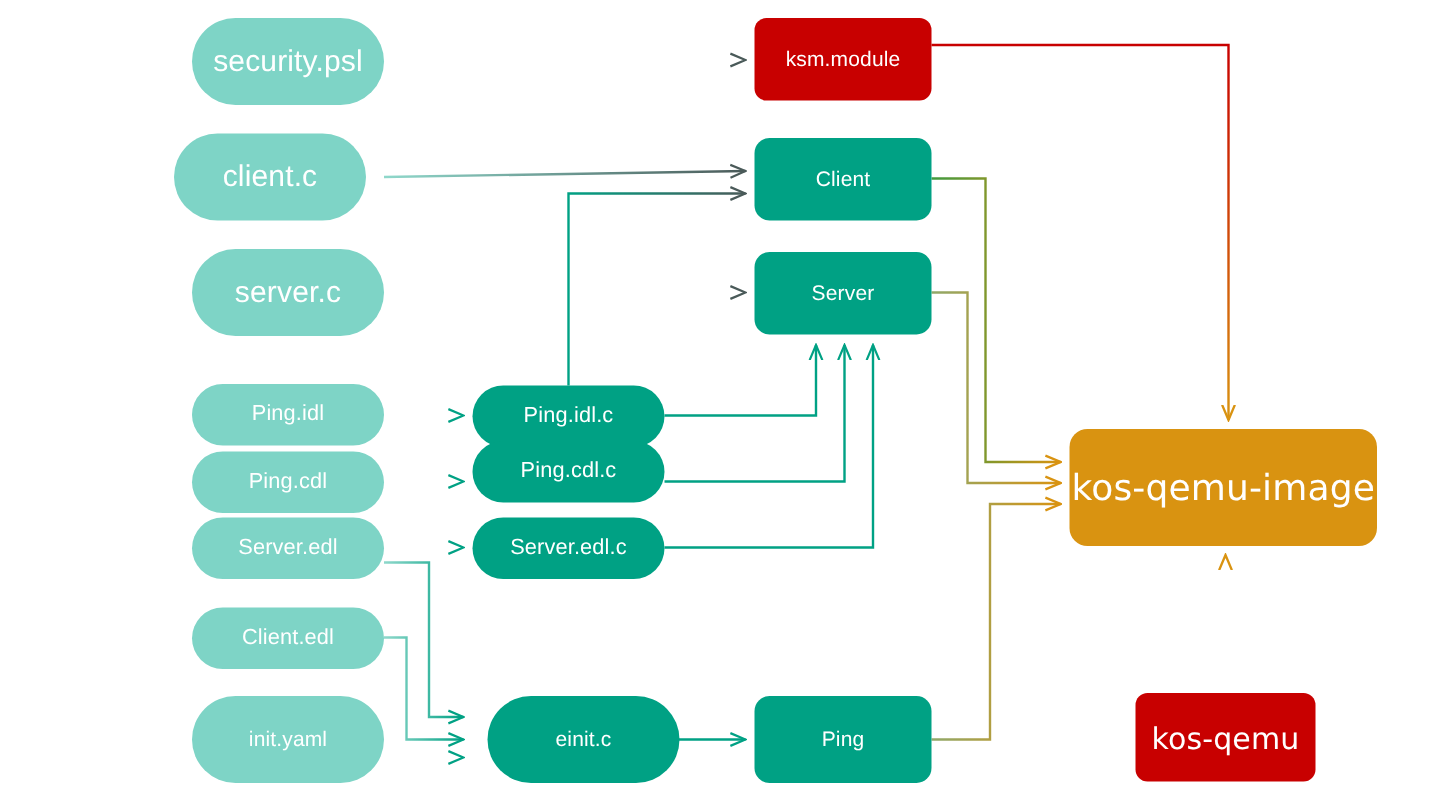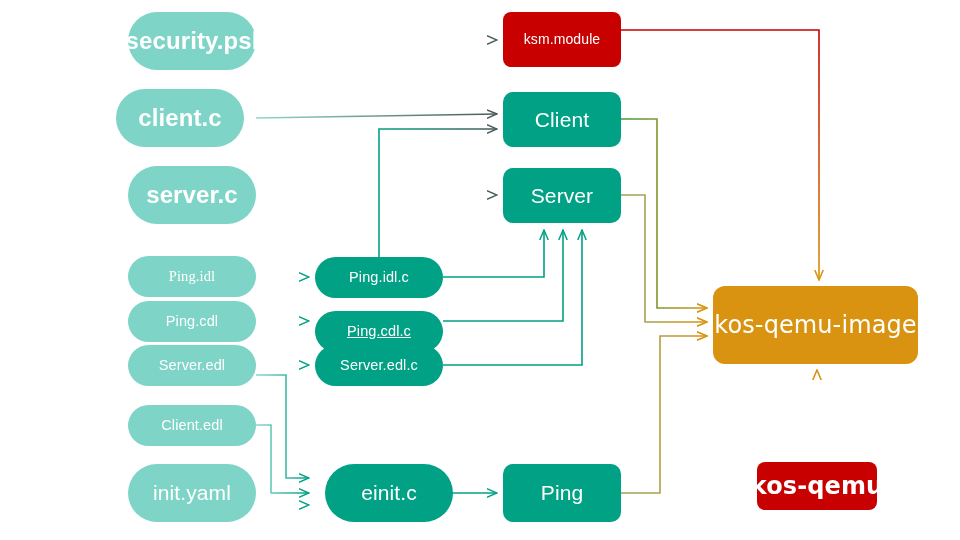--- a/index.html
+++ b/index.html
@@ -57,22 +57,22 @@
   .node.img {
     background: #d99311;
     border-radius: 12px;
     font-family: "DejaVu Sans", sans-serif;
   }
   .node.qemu {
     background: #c80000;
     border-radius: 8px;
     font-family: "DejaVu Sans", sans-serif;
   }
-  .f22 { font-size: 21px; }
-  .f19 { font-size: 24px; font-weight: bold; }
+  .f22 { font-size: 14px; }
+  .f19 { font-size: 20px; }
   .f15 { font-size: 14.5px; }
   .f17 { font-size: 14px; }
   .f25 { font-size: 24px; }
 </style>
 </head>
 <body>
 
 <div id="stage">
 
   <svg id="edges" viewBox="0 0 960 540" width="960" height="540" xmlns="http://www.w3.org/2000/svg">
@@ -162,30 +162,30 @@
       <path d="M 621 493 L 660 493 L 660 336 L 707 336" stroke="url(#g-olive-orange)" marker-end="url(#ar-orange)"></path>
 
       <path d="M 817 462 L 817 370" stroke="url(#g-red-orange-up)" marker-end="url(#ar-orange)"></path>
     </g>
   </svg>
 
   <div id="nodes">
       <div class="node src f19" style="left: 128px; top: 12px; width: 128px; height: 58px;">security.psl</div>
       <div class="node src f19" style="left: 116px; top: 89px; width: 128px; height: 58px;">client.c</div>
       <div class="node src f19" style="left: 128px; top: 166px; width: 128px; height: 58px;">server.c</div>
-      <div class="node src f15" style="left: 128px; top: 256px; width: 128px; height: 41px; font-family: Liberation Serif, serif;">Ping.idl</div>
+      <div class="node src f15" style="left: 128px; top: 256px; width: 128px; height: 41px;">Ping.idl</div>
       <div class="node src f15" style="left: 128px; top: 301px; width: 128px; height: 41px;">Ping.cdl</div>
       <div class="node src f15" style="left: 128px; top: 345px; width: 128px; height: 41px;">Server.edl</div>
       <div class="node src f15" style="left: 128px; top: 405px; width: 128px; height: 41px;">Client.edl</div>
       <div class="node src f22" style="left: 128px; top: 464px; width: 128px; height: 58px;">init.yaml</div>
       <div class="node gen f15" style="left: 315px; top: 257px; width: 128px; height: 41px;">Ping.idl.c</div>
-      <div class="node gen f15" style="left: 315px; top: 311px; width: 128px; height: 41px; text-decoration: underline;">Ping.cdl.c</div>
+      <div class="node gen f15" style="left: 315px; top: 294px; width: 128px; height: 41px;">Ping.cdl.c</div>
       <div class="node gen f15" style="left: 315px; top: 345px; width: 128px; height: 41px;">Server.edl.c</div>
       <div class="node gen f22" style="left: 325px; top: 464px; width: 128px; height: 58px;">einit.c</div>
       <div class="node mod f17" style="left: 503px; top: 12px; width: 118px; height: 55px;">ksm.module</div>
       <div class="node bin f22" style="left: 503px; top: 92px; width: 118px; height: 55px;">Client</div>
       <div class="node bin f22" style="left: 503px; top: 168px; width: 118px; height: 55px;">Server</div>
       <div class="node bin f22" style="left: 503px; top: 464px; width: 118px; height: 58px;">Ping</div>
       <div class="node img f25" style="left: 713px; top: 286px; width: 205px; height: 78px;">kos-qemu-image</div>
-      <div class="node qemu f19" style="left: 757px; top: 462px; width: 120px; height: 48px;">kos-qemu</div>
+      <div class="node qemu f19" style="left: 757px; top: 462px; width: 120px; height: 59px;">kos-qemu</div>
     </div>
 
 </div>
 
 </body></html>

